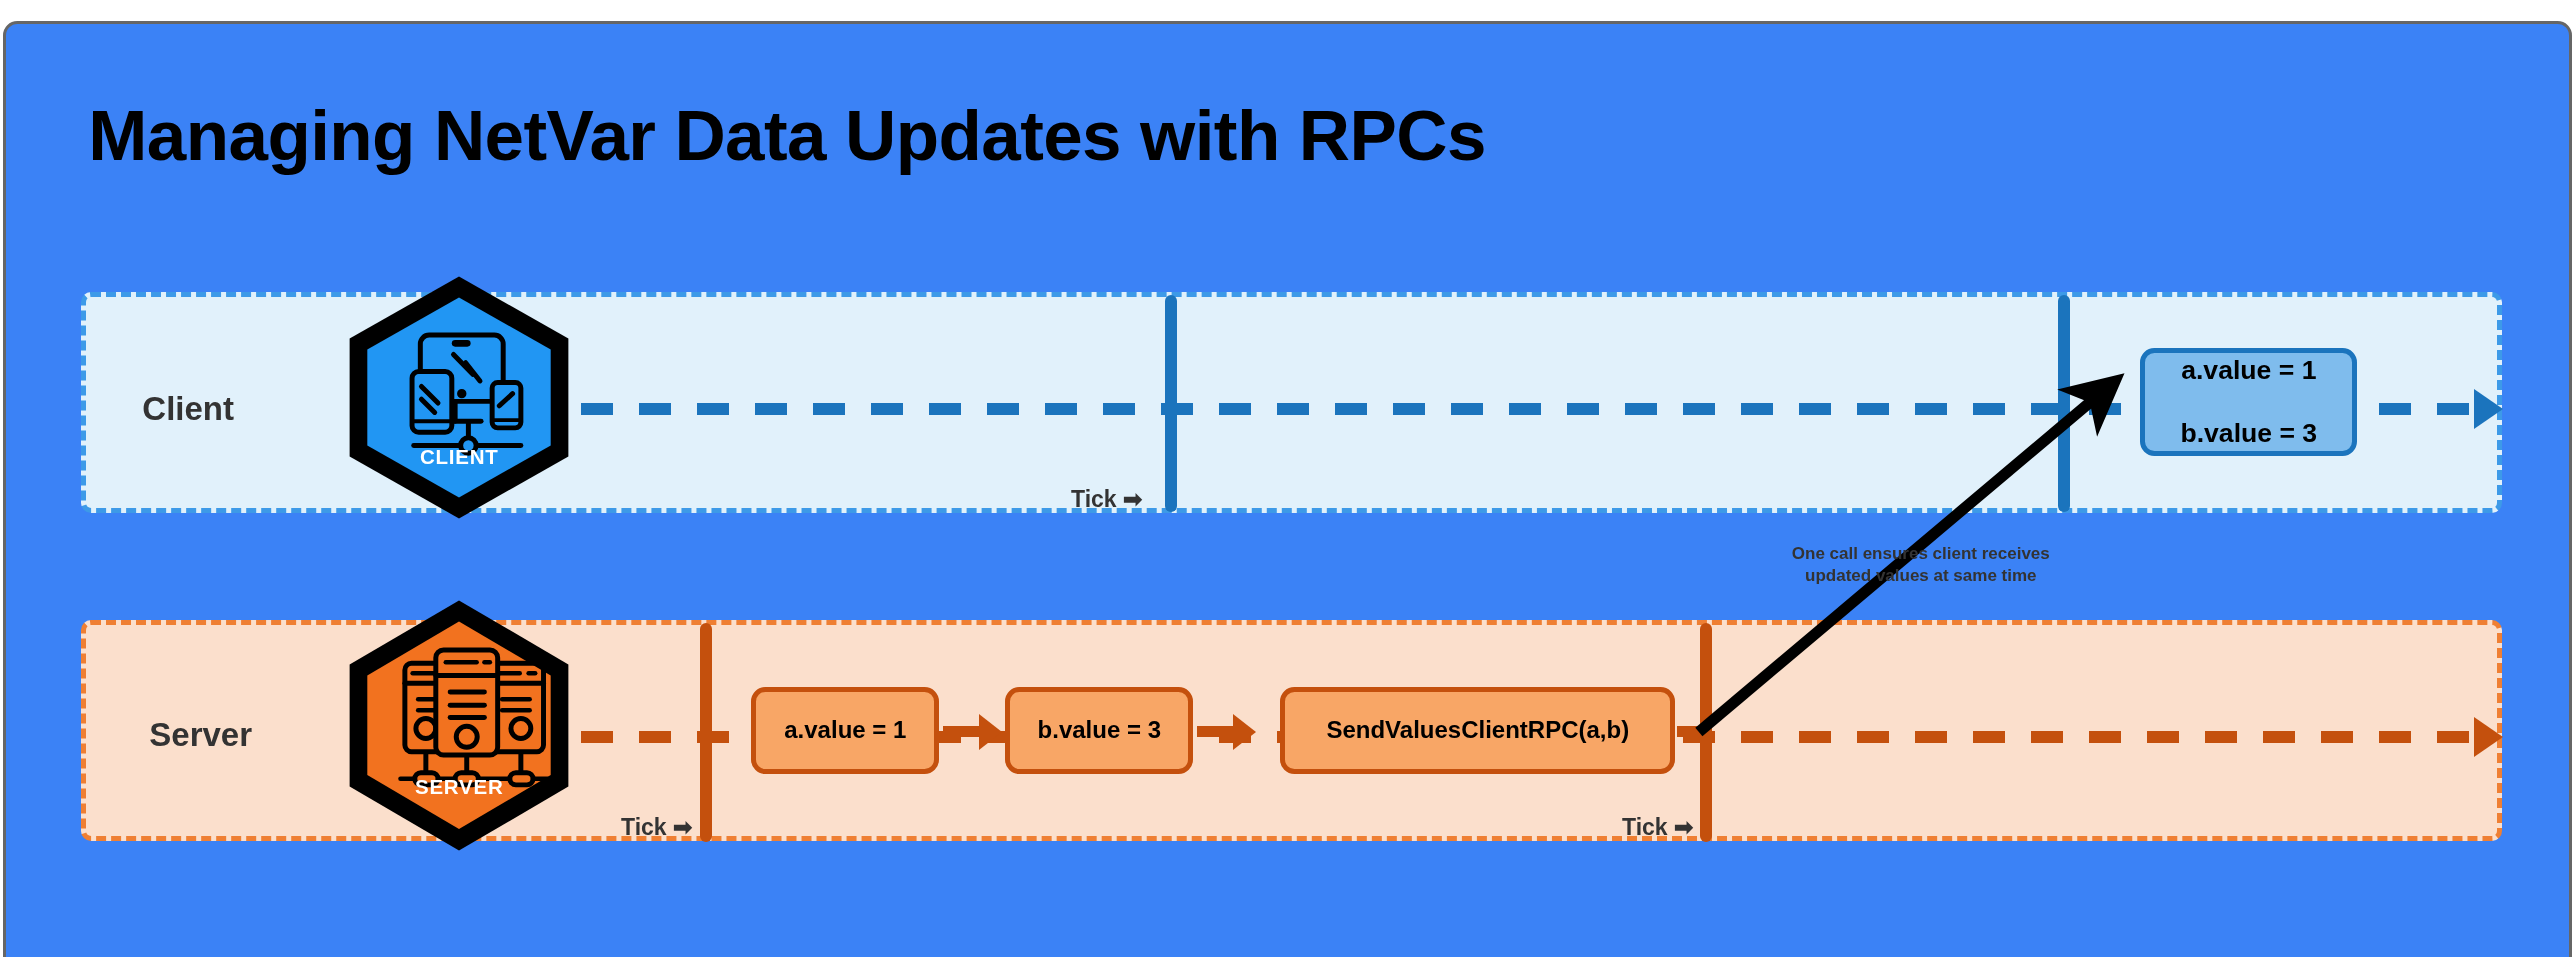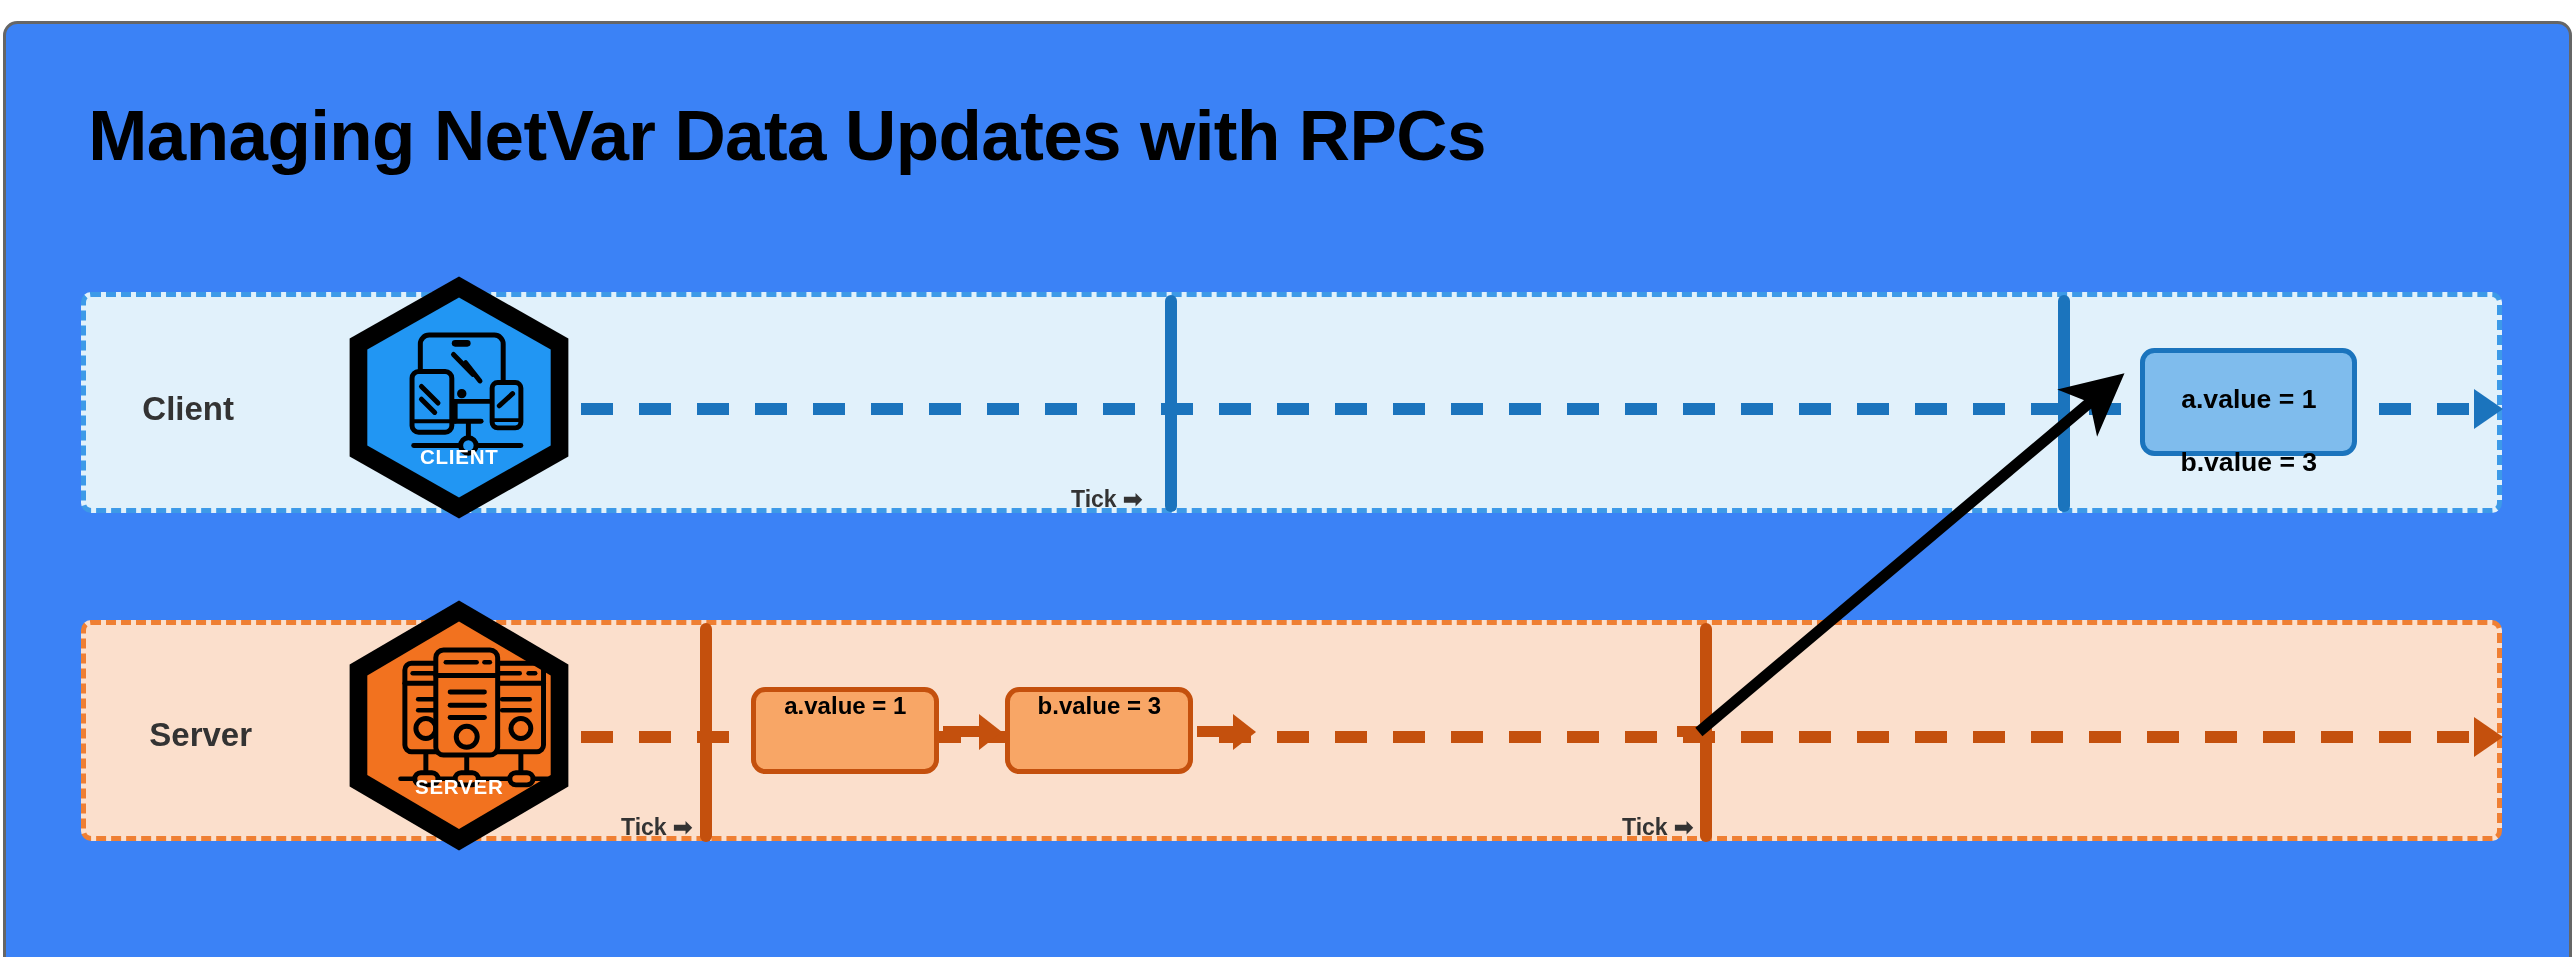--- a/index.html
+++ b/index.html
@@ -112,21 +112,21 @@
     color: #333333;
     white-space: nowrap;
     transform: translateX(-100%);
     font-weight: bold;
   }
 
   
   .node {
     position: absolute;
     display: flex;
-    align-items: flex-start;
+    align-items: center;
     justify-content: center;
     text-align: center;
     border-radius: 14.4px;
     font-weight: bold;
     color: #000000;
     line-height: 1.18;
     white-space: pre-line;
   }
   .node.server-node {
     background: #f8a666;
@@ -299,30 +299,33 @@
       <div class="head"></div>
     </div>
 
     <div class="node server-node" style="left:999px; width:188px;">b.value = 3</div>
 
     <div class="connector" style="left:1191px; width:59px;">
       <div class="bar"></div>
       <div class="head"></div>
     </div>
 
+    <div class="node server-node" style="left:1274px; width:395px;">SendValuesClientRPC(a,b)</div>
 
     <div class="connector" style="left:1671px; width:41px;">
       <div class="bar"></div>
     </div>
 
     <svg id="rpc-arrow" viewBox="0 0 820 700" xmlns="http://www.w3.org/2000/svg">
       <defs>
         <marker id="blk" markerWidth="6" markerHeight="6" refX="4.3" refY="3" orient="auto" markerUnits="strokeWidth">
           <path d="M0,0.2 L5.6,3 L0,5.8 L1.5,3 Z" fill="#000000"></path>
         </marker>
       </defs>
       <line x1="10" y1="680" x2="760" y2="48" stroke="#000000" stroke-width="20" marker-end="url(#blk)"></line>
     </svg>
 
+    <div class="annotation">One call ensures client receives
+updated values at same time</div>
 
   </div>
 </div>
 
 
 </body></html>

